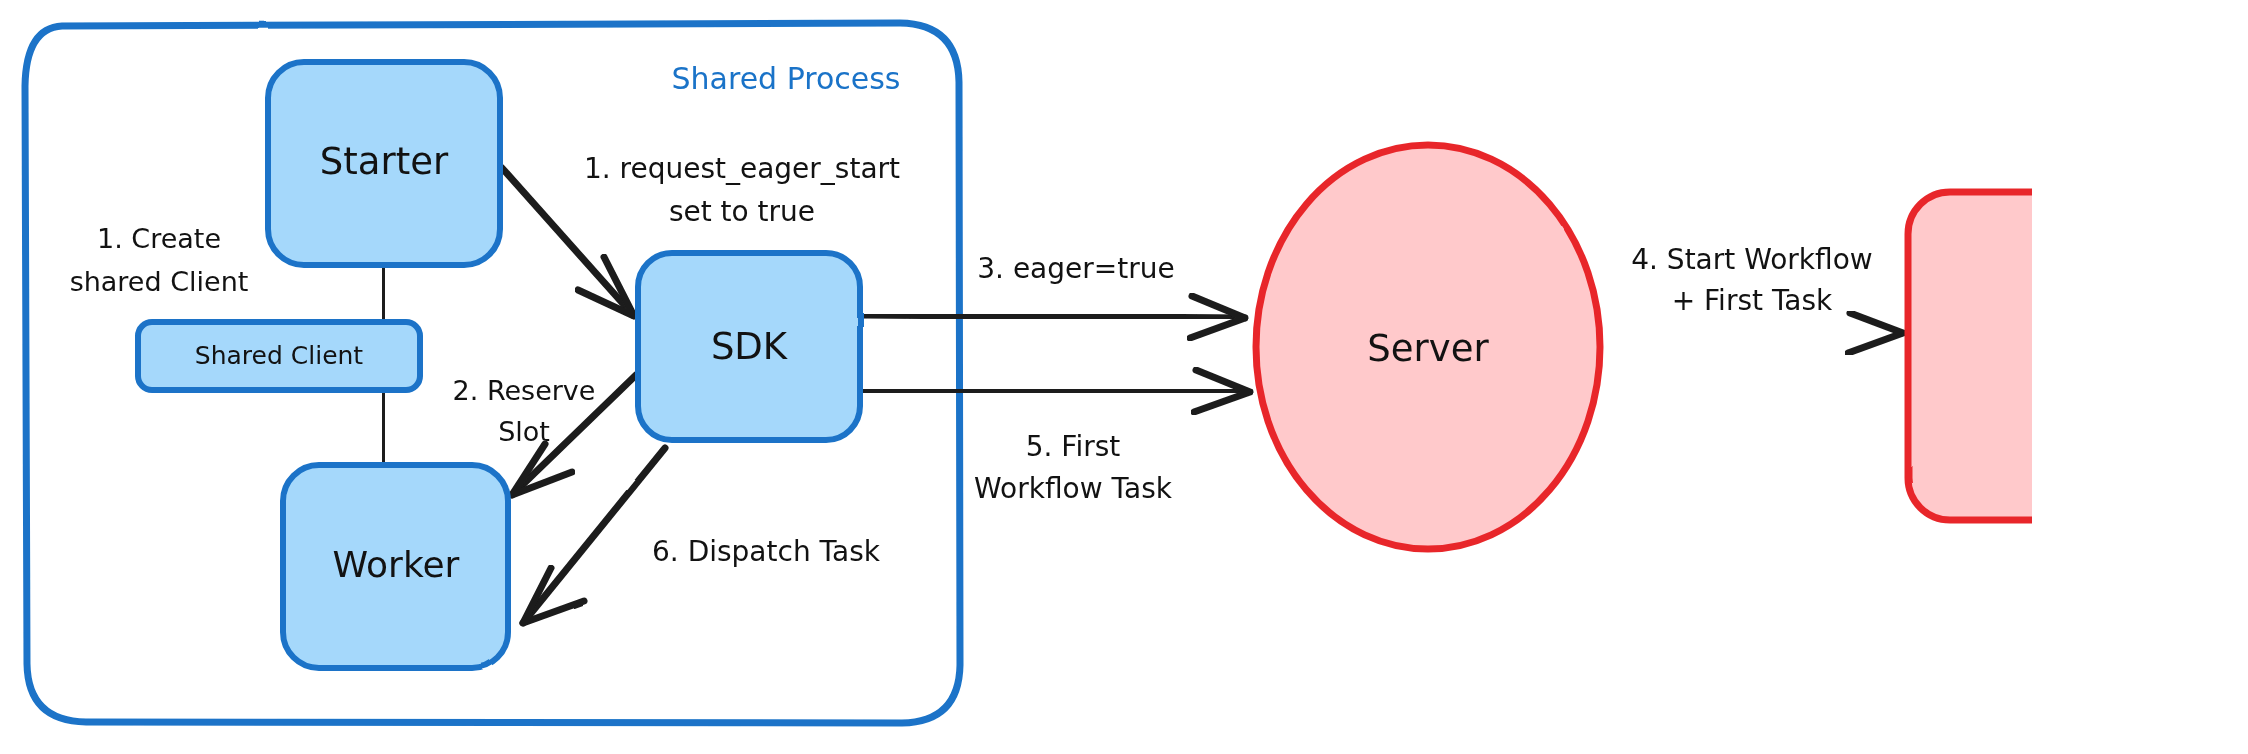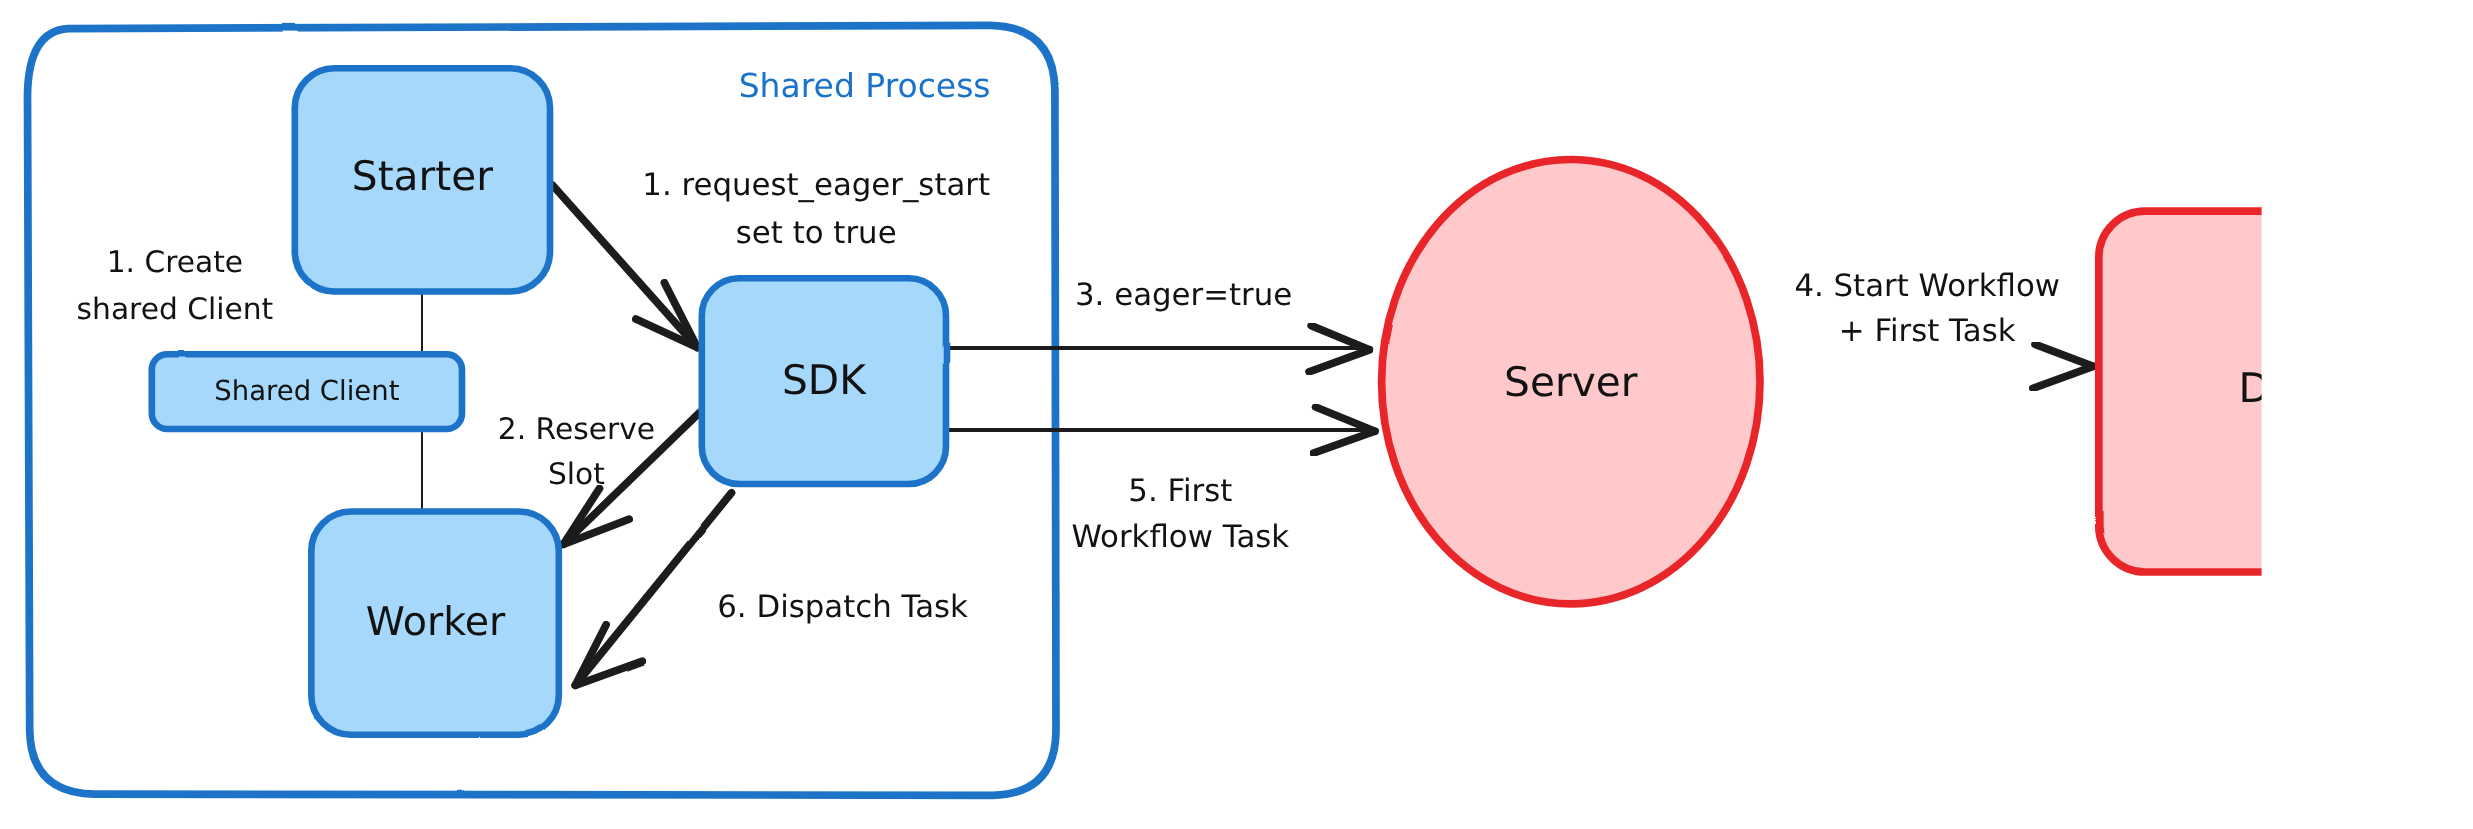--- a/index.html
+++ b/index.html
@@ -9,21 +9,20 @@
   }
   body {
     font-family: "DejaVu Sans", sans-serif;
   }
   #canvas {
     position: relative;
     width: 2032px;
     height: 754px;
     background: #ffffff;
     overflow: hidden;
-    padding-left: 24px;
   }
   svg#diagram {
     position: absolute;
     left: 0;
     top: 0;
     width: 2248px;
     height: 754px;
   }
   .node-label {
     font-family: "DejaVu Sans", sans-serif;

